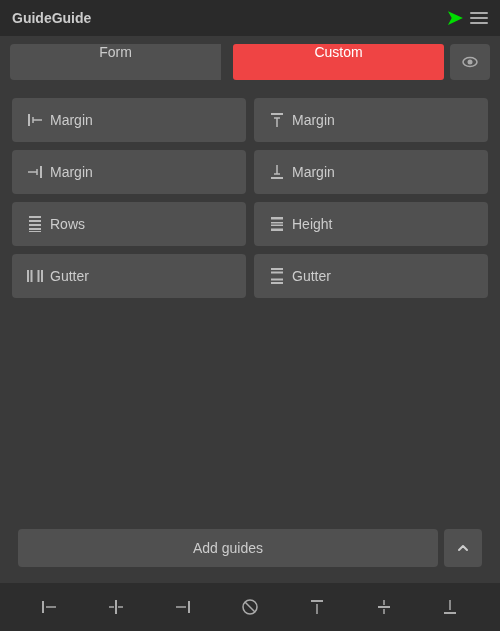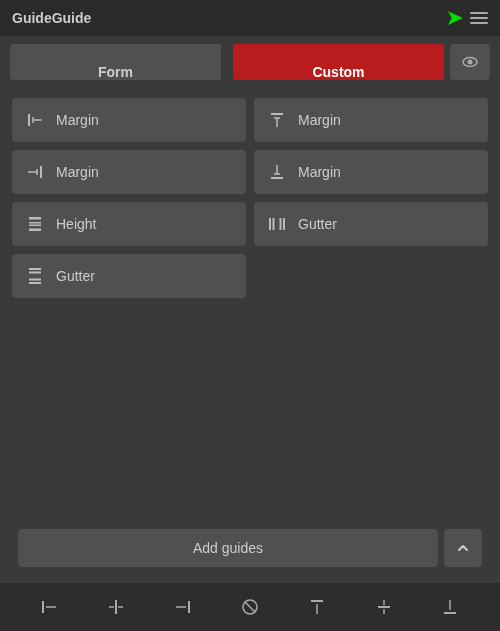--- a/index.html
+++ b/index.html
@@ -64,33 +64,32 @@
     }
     .tab {
       flex: 1;
       height: 36px;
       background: #505050;
       color: #cccccc;
       border: none;
       cursor: pointer;
       font-size: 14px;
       display: flex;
-      align-items: flex-end;
+      align-items: flex-start;
       justify-content: center;
       border-radius: 3px 3px 3px 3px;
-      font-weight: bold;
     }
     .tab:first-child {
       border-radius: 4px 0 0 4px;
     }
     .tab:last-of-type {
       border-radius: 0 4px 4px 0;
     }
     .tab.active {
-      background: #b91c1c;
+      background: #ef4444;
       color: #ffffff;
       margin-left: 12px;
     }
     .tab-eye {
       width: 40px;
       height: 36px;
       background: #505050;
       border: none;
       cursor: pointer;
       color: #cccccc;
@@ -121,21 +120,21 @@
       background: #505050;
       border: none;
       border-radius: 4px;
       color: #cccccc;
       font-size: 14px;
       height: 44px;
       cursor: pointer;
       display: flex;
       align-items: center;
       padding: 0 12px;
-      gap: 10px;
+      gap: 4px;
     }
     .guide-btn .btn-icon {
       font-size: 16px;
       color: #bbbbbb;
       flex-shrink: 0;
       width: 22px;
       display: flex;
       align-items: center;
       justify-content: center;
     }
@@ -281,20 +280,32 @@
           <svg width="18" height="18" viewBox="0 0 18 18" fill="none">
             <rect x="3" y="14" width="12" height="2" fill="#bbb"></rect>
             <line x1="9" y1="2" x2="9" y2="11" stroke="#bbb" stroke-width="1.5"></line>
             <line x1="6" y1="11" x2="12" y2="11" stroke="#bbb" stroke-width="1.5"></line>
           </svg>
         </span>
         <span class="btn-label">Margin</span>
       </button>
 
 
+      <button class="guide-btn">
+        <span class="btn-icon">
+          <svg width="18" height="18" viewBox="0 0 18 18" fill="none">
+            <rect x="3" y="1" width="12" height="2" fill="#bbb"></rect>
+            <rect x="3" y="5" width="12" height="2" fill="#bbb"></rect>
+            <rect x="3" y="9" width="12" height="2" fill="#bbb"></rect>
+            <rect x="3" y="13" width="12" height="2" fill="#bbb"></rect>
+            <rect x="3" y="16" width="12" height="1" fill="#bbb"></rect>
+          </svg>
+        </span>
+        <span class="btn-label">Rows</span>
+      </button>
 
 
       <button class="guide-btn">
         <span class="btn-icon">
           <svg width="18" height="18" viewBox="0 0 18 18" fill="none">
             <rect x="3" y="2" width="12" height="2.5" fill="#bbb"></rect>
             <rect x="3" y="13.5" width="12" height="2.5" fill="#bbb"></rect>
             <rect x="3" y="7" width="12" height="1.5" fill="#bbb"></rect>
             <rect x="3" y="9.5" width="12" height="1.5" fill="#bbb"></rect>
           </svg>

